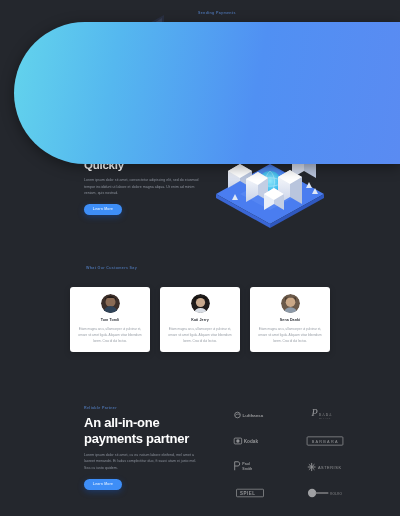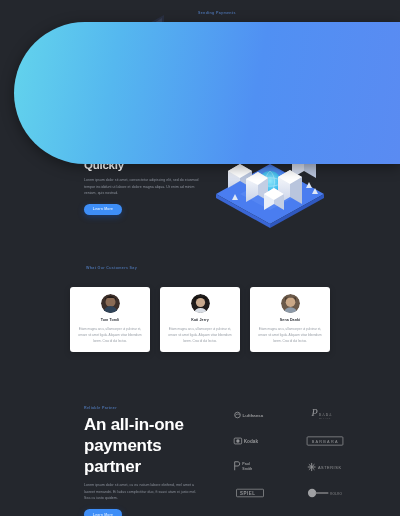--- a/index.html
+++ b/index.html
@@ -69,21 +69,21 @@
   .avatar {
     width:19px; height:19px; border-radius:50%;
     margin:0 auto 5px; overflow:hidden; display:block;
   }
   .tname { font-size:3.6px; font-weight:700; color:#2b2f36; letter-spacing:.1px; }
   .ttext { font-size:3.1px; color:#9aa0a8; line-height:1.95; margin-top:4px; }
 
   
   .sec4 { position:absolute; left:0; top:396px; width:400px; height:120px; }
   .sec4 .copy { position:absolute; left:84px; top:10px; width:120px; }
-  .sec4 .heading { margin-top:4px; font-size:17px; }
+  .sec4 .heading { margin-top:4px; font-size:13px; }
   .sec4 .body-copy { margin-top:5px; width:116px; }
   .sec4 .btn { margin-top:7px; width:38px; height:11px; }
   .logos {
     position:absolute; left:212px; top:6px; width:150px;
     display:grid; grid-template-columns:1fr 1fr; grid-template-rows:repeat(4,26px);
     align-items:center; justify-items:center;
   }
   .logo { opacity:.62; filter:grayscale(1); }
 </style>
 </head>

